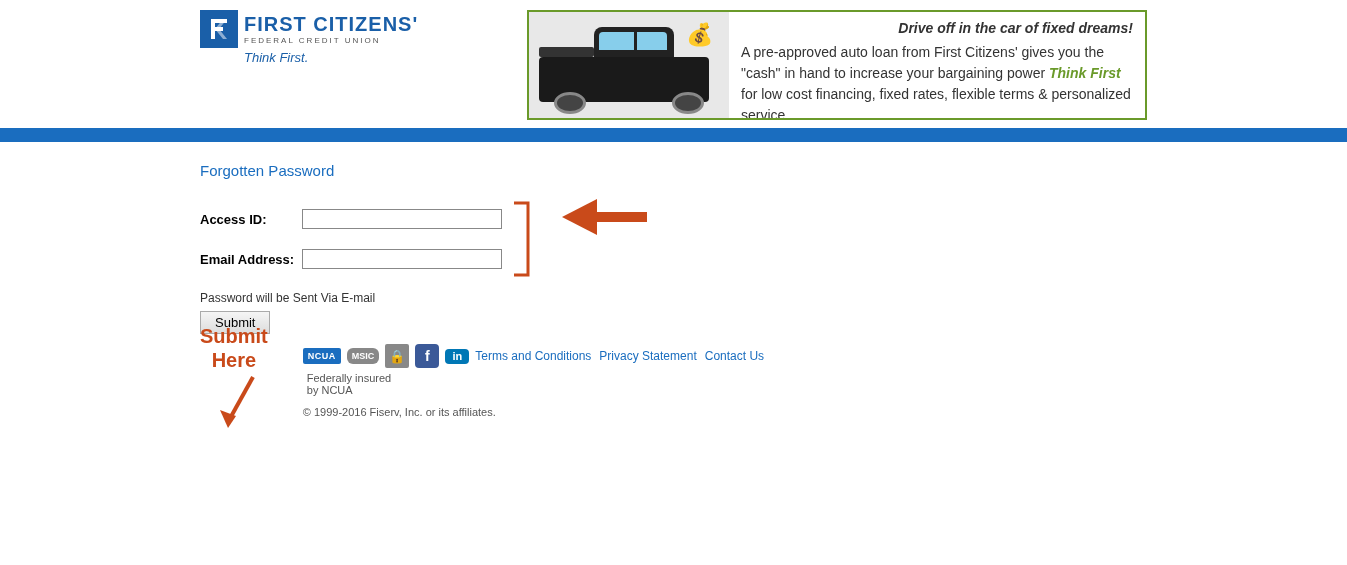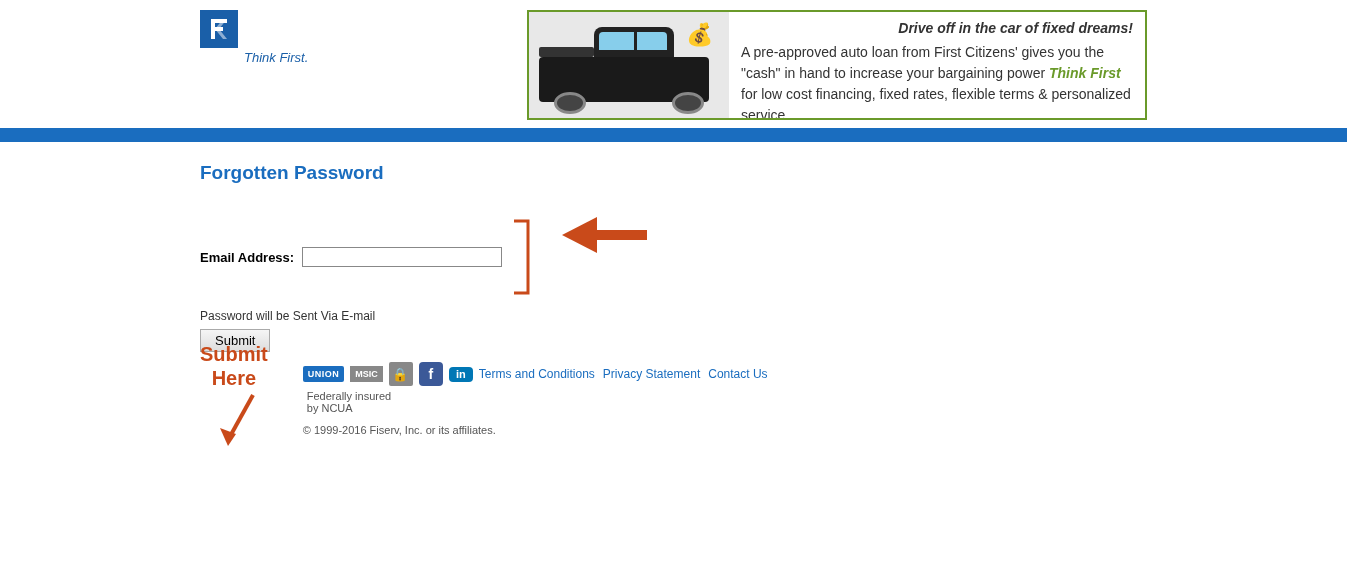--- a/index.html
+++ b/index.html
@@ -19,33 +19,33 @@
     
     .banner-ad { border: 2px solid #6a9a2a; width: 620px; height: 110px; display: flex; overflow: hidden; }
     .banner-car { width: 200px; height: 106px; background: #e8e8e8; display: flex; align-items: flex-end; justify-content: center; position: relative; overflow: hidden; }
     .banner-text-area { flex: 1; padding: 8px 12px; background: #fff; }
     .banner-title { font-style: italic; font-weight: bold; font-size: 14px; color: #333; text-align: right; margin-bottom: 6px; }
     .banner-body { font-size: 14px; color: #333; line-height: 1.5; }
     .think-first-green { color: #6a9a2a; font-style: italic; font-weight: bold; }
 
     
     .blue-bar { height: 14px; background: #1a6dbf; margin: 8px 0 0 0; }
-    .form-title { color: #1a6dbf; font-weight: bold; font-size: 19px; margin-bottom: 33px; }
+    .form-title { color: #1a6dbf; font-weight: normal; font-size: 15px; margin-bottom: 20px; }
 
     .form-table { border-collapse: collapse; }
     .form-table td { padding: 4px 6px 4px 0; vertical-align: middle; }
     .form-table .label-cell { font-weight: bold; font-size: 13px; white-space: nowrap; padding-right: 8px; }
     .form-table input[type="text"] { width: 200px; height: 20px; border: 1px solid #888; font-size: 12px; }
 
     .password-note { font-size: 12px; color: #333; margin: 12px 0 6px 0; }
     .submit-btn { padding: 3px 14px; font-size: 13px; border: 1px solid #aaa; background: linear-gradient(to bottom, #f5f5f5, #ddd); cursor: pointer; }
     .credentials-text { color: #c94a1a; font-size: 26px; font-weight: bold; line-height: 1.3; max-width: 260px; }
     .footer-badges { display: flex; align-items: center; gap: 6px; margin-bottom: 4px; }
     .badge { background: #1a6dbf; color: #fff; font-size: 9px; font-weight: bold; padding: 3px 5px; border-radius: 2px; letter-spacing: 0.5px; }
-    .badge-gray { background: #888; color: #fff; font-size: 9px; font-weight: bold; padding: 3px 5px; border-radius: 0; }
+    .badge-gray { background: #888; color: #fff; font-size: 9px; font-weight: bold; padding: 3px 5px; border-radius: 6px; }
     .badge-fb { background: #3b5998; color: #fff; width: 24px; height: 24px; border-radius: 4px; display: flex; align-items: center; justify-content: center; font-weight: bold; font-size: 14px; }
     .badge-li { background: #0077b5; color: #fff; width: 24px; height: 15px; border-radius: 4px; display: flex; align-items: center; justify-content: center; font-weight: bold; font-size: 11px; }
     .badge-lock { background: #888; color: #fff; width: 24px; height: 24px; border-radius: 2px; display: flex; align-items: center; justify-content: center; font-size: 13px; }
     .footer-links { display: flex; gap: 8px; align-items: center; }
     .footer-link { color: #1a6dbf; text-decoration: none; font-size: 12px; }
     .ncua-text { font-size: 11px; color: #555; margin-top: 2px; margin-left: 4px; }
     .copyright { font-size: 11px; color: #555; margin-top: 10px; }
 
     
     .page-wrapper { position: relative; }
@@ -63,20 +63,24 @@
   <div class="header">
     <div class="logo-area">
       <div class="logo-box">
 
         <div class="logo-icon">
           <svg viewBox="0 0 28 28" fill="none" xmlns="http://www.w3.org/2000/svg">
             <rect width="28" height="28" fill="#1a5fa8"></rect>
             <polygon points="6,4 22,4 22,8 10,8 10,12 18,12 18,16 10,16 10,24 6,24" fill="white"></polygon>
             <polygon points="18,4 22,4 14,14 22,24 18,24 10,14" fill="white" opacity="0.5"></polygon>
           </svg>
+        </div>
+        <div class="logo-text-area">
+          <div class="logo-main">FIRST CITIZENS'</div>
+          <div class="logo-sub">FEDERAL CREDIT UNION</div>
         </div>
       </div>
       <div class="think-first">Think First.</div>
     </div>
 
     <div class="banner-ad">
       <div class="banner-car">
 
         <div style="position:relative; width:190px; height:100px; display:flex; align-items:flex-end; justify-content:center;">
 
@@ -109,20 +113,24 @@
   <div class="main-row">
 
     <div class="center-form">
       <div class="form-title">Forgotten Password</div>
 
       <div class="form-and-arrow">
 
         <div style="display:flex; align-items:stretch; gap:0;">
           <table class="form-table">
             <tbody>
+                <tr>
+              <td class="label-cell">Access ID:</td>
+              <td><input type="text" style=""></td>
+            </tr>
             <tr>
               <td class="label-cell">Email Address:</td>
               <td><input type="text" style=""></td>
             </tr>
           </tbody>
             </table>
 
           <svg width="22" height="80" style="margin-left:2px; align-self:stretch;">
             <path d="M4,4 L18,4 L18,76 L4,76" stroke="#c94a1a" stroke-width="3" fill="none"></path>
           </svg>
@@ -153,21 +161,21 @@
 
           <svg width="60" height="60">
             <line x1="45" y1="5" x2="20" y2="50" stroke="#c94a1a" stroke-width="4"></line>
             <polygon points="12,38 20,56 28,44" fill="#c94a1a"></polygon>
           </svg>
         </div>
       </div>
 
       <div>
         <div class="footer-badges">
-          <div class="badge">UNION</div>
+          <div class="badge">NCUA</div>
           <div class="badge-gray">MSIC</div>
           <div class="badge-lock">🔒</div>
           <div class="badge-fb">f</div>
           <div class="badge-li">in</div>
           <div class="footer-links">
             <a href="#" class="footer-link">Terms and Conditions</a>
             <a href="#" class="footer-link">Privacy Statement</a>
             <a href="#" class="footer-link">Contact Us</a>
           </div>
         </div>

